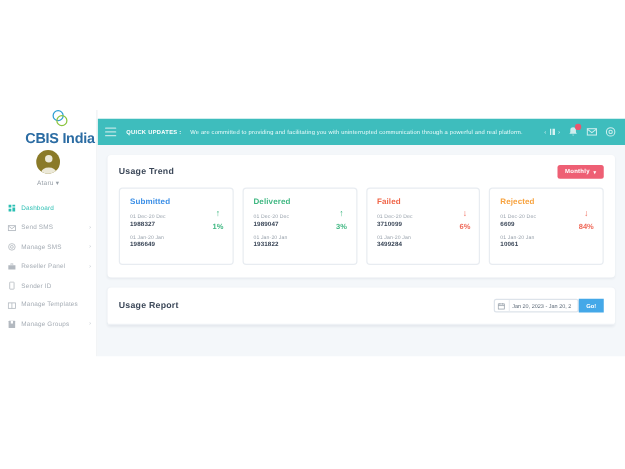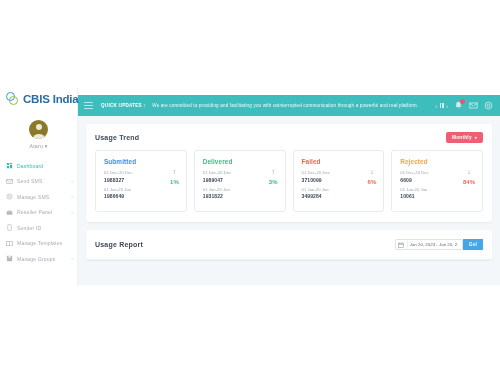--- a/index.html
+++ b/index.html
@@ -14,21 +14,21 @@
   
   .sidebar {
     position: absolute; left: 0; top: 88px;
     width: 78px; height: 197px;
     background: #ffffff;
     border-right: 1px solid #eef1f4;
     z-index: 5;
   }
   .logo-row {
     display: flex; align-items: center;
-    height: 22px; padding-left: 5px; gap: 3px;
+    height: 22px; padding-left: 19px; gap: 3px; flex-direction: column;
   }
   .logo-mark { position: relative; width: 15px; height: 14px; flex: 0 0 auto; }
   .logo-mark .c1 {
     position: absolute; left: 1px; top: 0px;
     width: 9px; height: 9px; border-radius: 50%;
     border: 1.6px solid #2e9fd4;
   }
   .logo-mark .c2 {
     position: absolute; left: 4px; top: 4px;
     width: 9px; height: 9px; border-radius: 50%;

